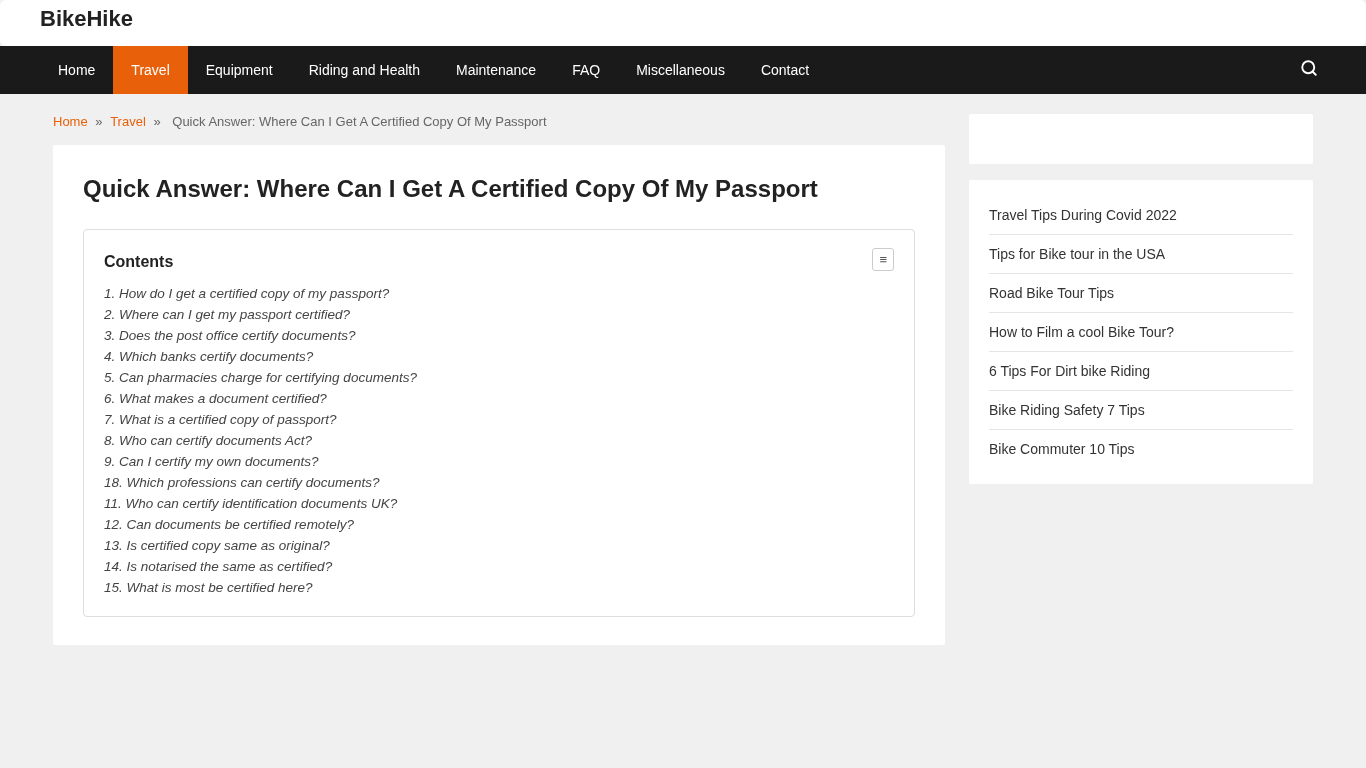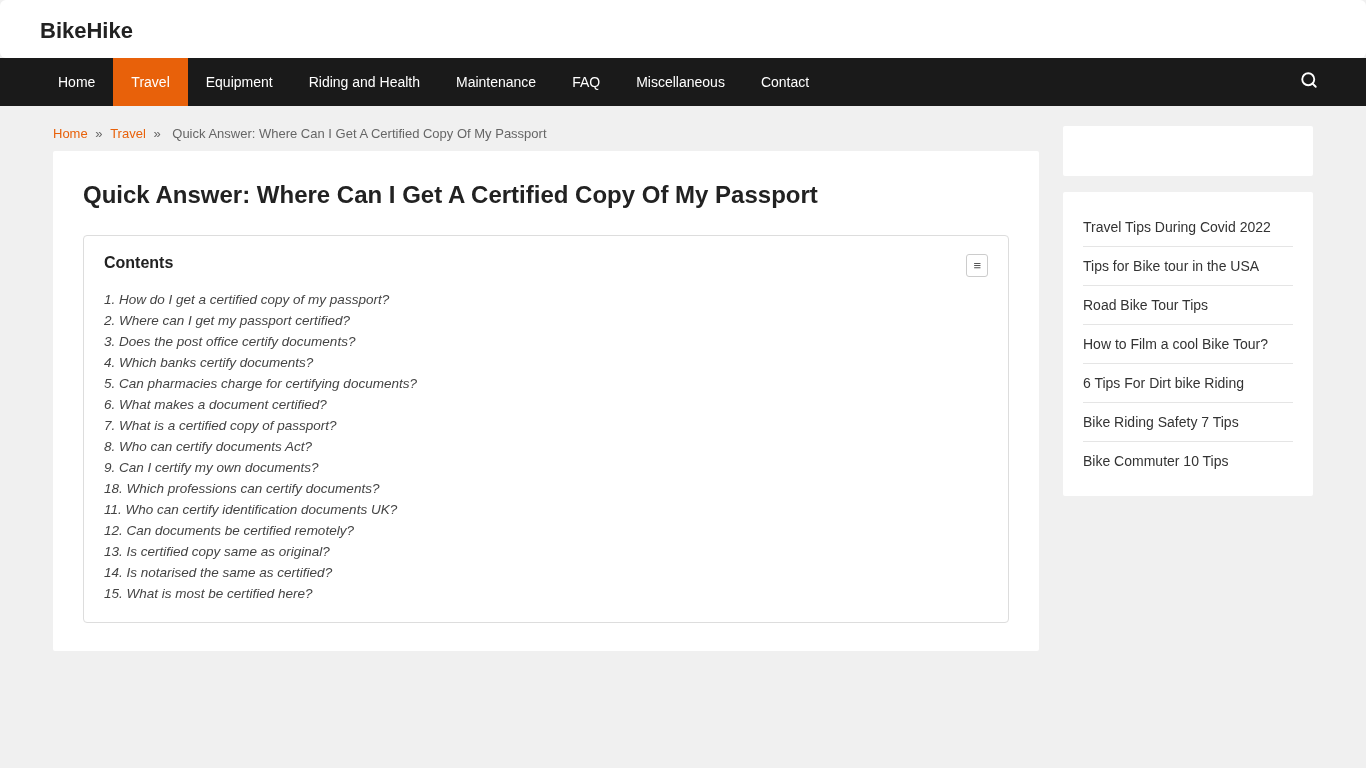--- a/index.html
+++ b/index.html
@@ -1,44 +1,44 @@
 <!DOCTYPE html>
 <html><head>
   <meta charset="utf-8">
   <style>
     * { margin: 0; padding: 0; box-sizing: border-box; }
     body { font-family: Georgia, 'Times New Roman', serif; background: #f0f0f0; color: #333; font-size: 15px; }
 
     
-    .site-header { background: #fff; padding: 18px 40px 14px; border-radius: 6px; }
+    .site-header { background: #fff; padding: 6px 40px 14px; border-radius: 6px; }
 
     
     nav { background: #1a1a1a; display: flex; align-items: center; justify-content: space-between; padding: 0 40px; }
     .nav-items { display: flex; }
     .nav-item { color: #fff; font-family: Arial, sans-serif; font-size: 14px; padding: 16px 18px; cursor: pointer; text-decoration: none; display: block; }
     .nav-item.active { background: #e8610a; color: #fff; }
     .nav-search { color: #fff; font-size: 18px; cursor: pointer; padding: 8px; }
 
     
     .page-wrap { max-width: 1300px; margin: 0 auto; padding: 20px 20px; display: flex; gap: 24px; }
     .main-content { flex: 1; min-width: 0; }
-    .sidebar { width: 250px; flex-shrink: 0; }
+    .sidebar { width: 344px; flex-shrink: 0; }
 
     
-    .breadcrumb { font-family: Arial, sans-serif; font-size: 13px; color: #666; margin-bottom: 10px; }
+    .breadcrumb { font-family: Arial, sans-serif; font-size: 13px; color: #666; margin-bottom: 16px; }
     .breadcrumb a { color: #e8610a; text-decoration: none; }
     .breadcrumb span { color: #666; margin: 0 4px; }
 
     
     .article-card { background: #fff; padding: 28px 30px; border-radius: 2px; }
     .article-title { font-size: 24px; font-weight: bold; color: #222; font-family: Arial, sans-serif; line-height: 1.35; margin-bottom: 24px; }
 
     
     .toc-box { border: 1px solid #ddd; border-radius: 4px; padding: 18px 20px; font-family: Arial, sans-serif; }
-    .toc-header { display: flex; justify-content: space-between; align-items: flex-start; margin-bottom: 12px; }
+    .toc-header { display: flex; justify-content: space-between; align-items: flex-end; margin-bottom: 12px; }
     .toc-title { font-size: 16px; font-weight: bold; color: #222; }
     .toc-toggle { background: #fff; border: 1px solid #ccc; border-radius: 3px; padding: 3px 6px; cursor: pointer; font-size: 13px; color: #555; }
     .toc-list { list-style: none; }
     .toc-list li { padding: 3px 0; font-size: 13.5px; }
     .toc-list li a { color: #444; text-decoration: none; font-style: italic; }
 
     
     .sidebar-search-box { background: #fff; padding: 12px; margin-bottom: 16px; border-radius: 2px; min-height: 50px; }
     .sidebar-links-box { background: #fff; padding: 16px 20px; border-radius: 2px; }
     .sidebar-link-item { font-family: Arial, sans-serif; font-size: 14px; color: #333; padding: 11px 0; border-bottom: 1px solid #e5e5e5; cursor: pointer; display: block; text-decoration: none; }

